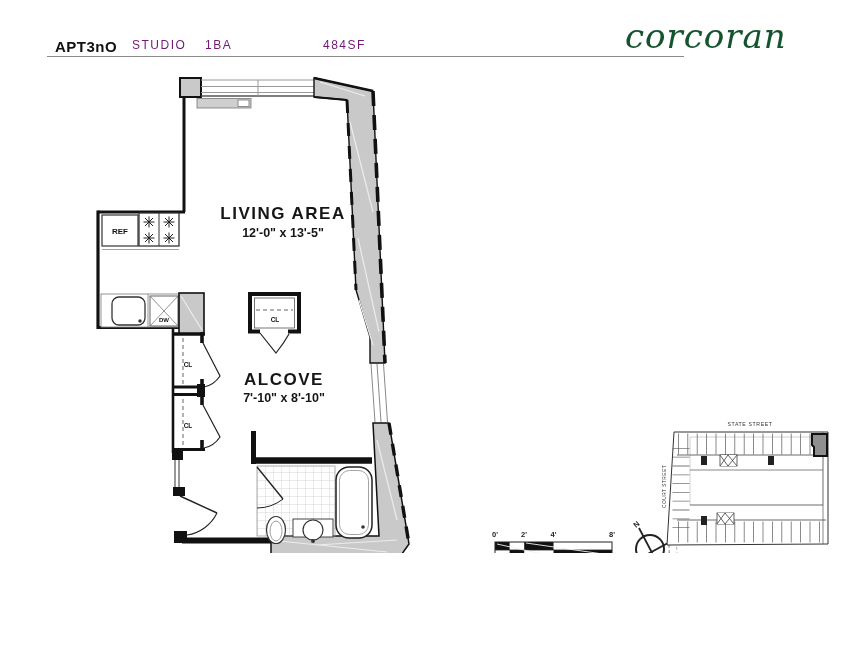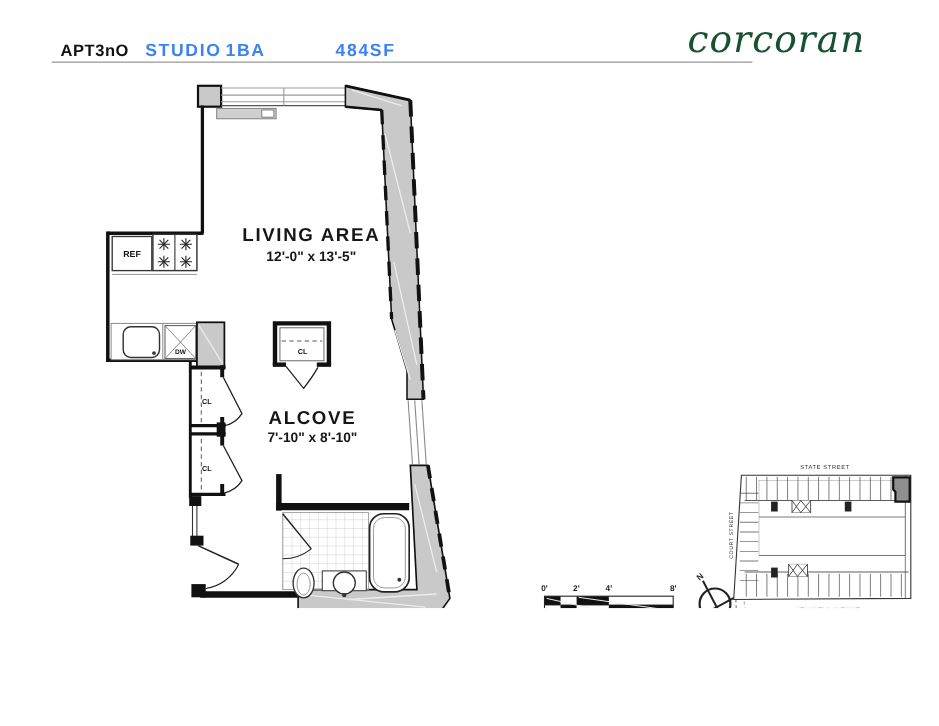--- a/index.html
+++ b/index.html
@@ -1,21 +1,21 @@
 <!DOCTYPE html>
 <html><head>
 <meta charset="utf-8">
 <style>
   html,body{margin:0;padding:0;background:#fff;}
   #page{position:relative;width:854px;height:553px;background:#fff;overflow:hidden;
         font-family:"Liberation Sans",sans-serif;margin-left:17px;}
-  .hdr{position:absolute;top:38px;height:18px;color:#3b82f6;font-size:16px;
-       letter-spacing:1.5px;white-space:nowrap;font-weight:bold;}
+  .hdr{position:absolute;top:38px;height:18px;color:#701a75;font-size:12px;
+       letter-spacing:1.5px;white-space:nowrap;}
   #apt{left:38px;font-weight:bold;color:#111;letter-spacing:.5px;font-size:15px;}
-  #typ{left:115px;} #bath{left:188px;} #area{left:288px;}
+  #typ{left:115px;} #bath{left:188px;} #area{left:306px;}
   #wm{position:absolute;left:608px;top:16px;width:240px;font-family:"DejaVu Serif",serif;
       font-style:italic;font-size:34px;color:#14532d;text-shadow:0 0 1px #e3e3e3;
       letter-spacing:1px;}
   #hrule{position:absolute;left:30px;top:56px;width:637px;height:0;
          border-top:1.6px solid #8a8a8a;}
   svg text{font-family:"Liberation Sans",sans-serif;}
 </style>
 </head>
 <body>
 <div id="page">

